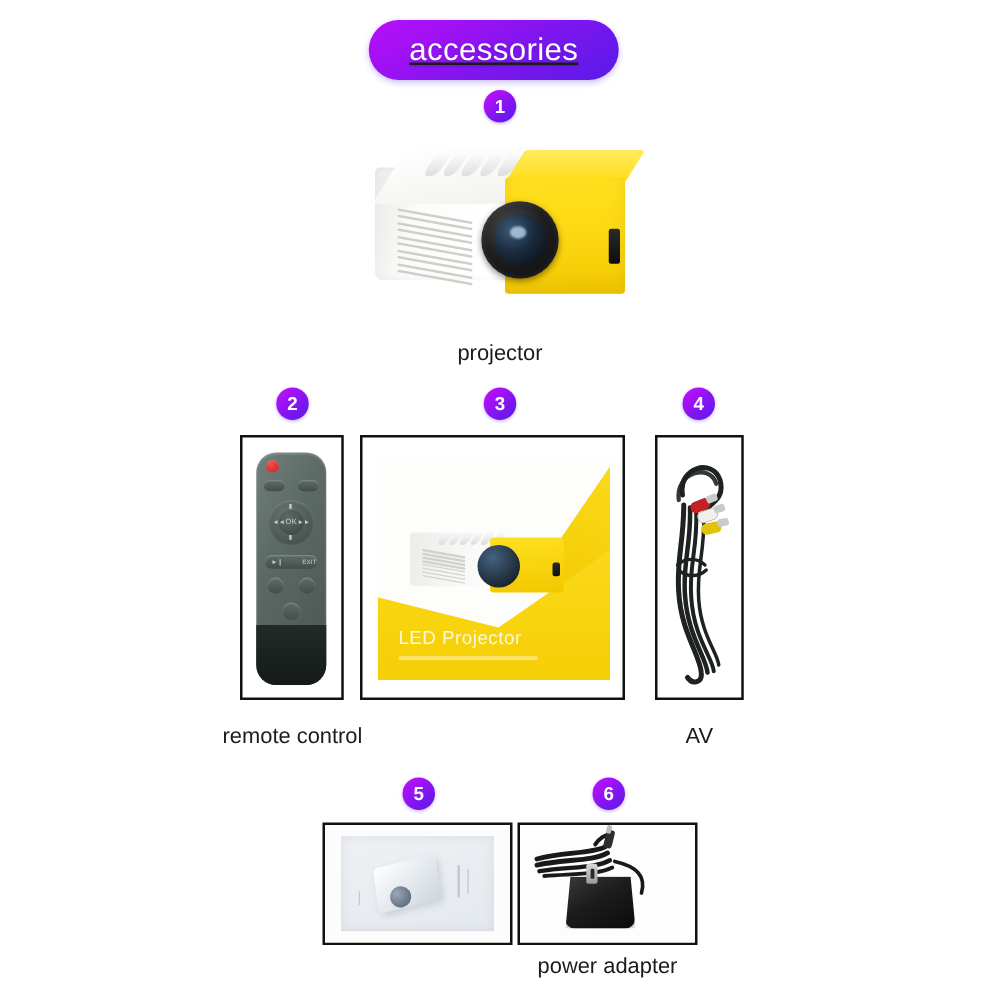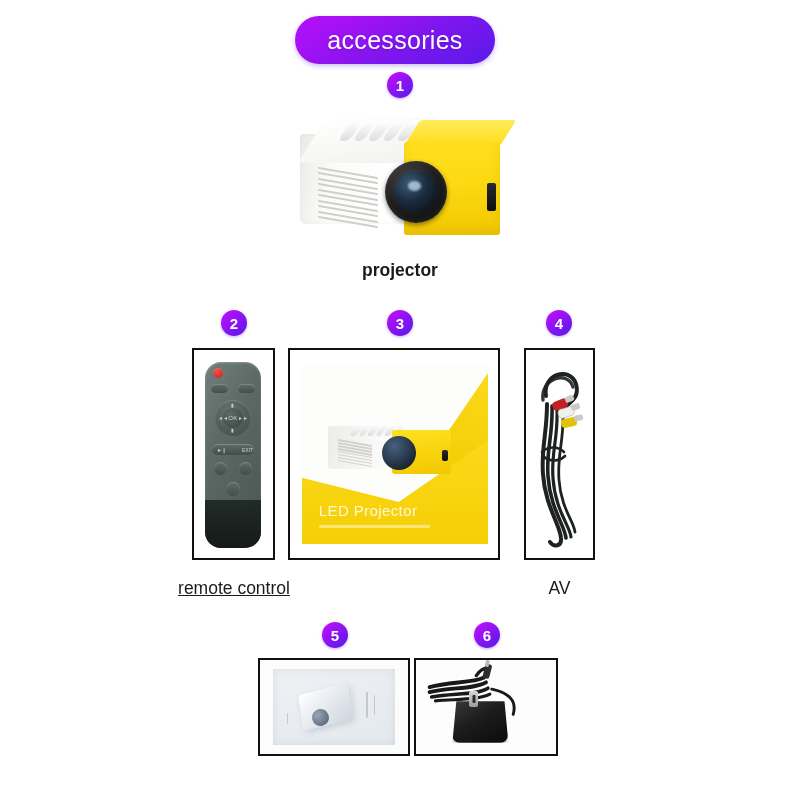--- a/index.html
+++ b/index.html
@@ -10,20 +10,21 @@
   }
   .stage{position:absolute;inset:0;}
 
   
   .header-pill{
     position:absolute;left:295px;top:16px;width:200px;height:48px;
     border-radius:26px;
     background:linear-gradient(150deg,#b50ff7 0%,#a411f5 22%,#7b16ee 60%,#5a1ae9 100%);
     display:flex;align-items:center;justify-content:center;
     box-shadow:0 2px 5px rgba(90,26,233,.30);
+    text-decoration:underline;
   }
   .header-pill span{
     color:#fff;font-size:25px;letter-spacing:.3px;font-weight:400;
     text-shadow:0 1px 2px rgba(60,10,140,.35);
   }
 
   
   .badge{
     position:absolute;width:26px;height:26px;border-radius:50%;
     background:linear-gradient(140deg,#c20ff8 0%,#a511f6 30%,#7a16ef 65%,#5a1ae9 100%);
@@ -256,21 +257,21 @@
     <div class="front-yellow">
       <div class="side-dark"></div>
     </div>
     <div class="lens-outer">
       <div class="lens-mid">
         <div class="lens-glint"></div>
       </div>
     </div>
   </div>
 
-  <div class="caption" style="left:300px;top:260px;width:200px;font-weight:bold;">projector</div>
+  <div class="caption" style="left:300px;top:272px;width:200px;">projector</div>
 
   <div class="badge" style="left:221px;top:310px;">2</div>
 
   <div class="frame" style="left:192px;top:348px;width:83px;height:212px;">
     <div class="remote" style="left:11px;top:12px;width:56px;height:186px;">
 
       <div class="rbtn red" style="left:8px;top:6px;width:10px;height:10px;"></div>
       <div class="rbtn pill" style="left:6px;top:22px;width:17px;height:9px;"></div>
       <div class="rbtn pill" style="left:33px;top:22px;width:17px;height:9px;"></div>
 
@@ -287,21 +288,21 @@
       <div class="gl" style="right:8px;top:86px;">EXIT</div>
 
       <div class="rbtn" style="left:9px;top:100px;width:13px;height:13px;"></div>
       <div class="rbtn" style="left:34px;top:100px;width:13px;height:13px;"></div>
       <div class="rbtn" style="left:21px;top:120px;width:14px;height:14px;"></div>
 
       <div class="lower"></div>
     </div>
   </div>
 
-  <div class="caption" style="left:166px;top:578px;width:136px;text-decoration:underline;">remote control</div>
+  <div class="caption" style="left:166px;top:578px;width:136px;">remote control</div>
 
   <div class="badge" style="left:387px;top:310px;">3</div>
 
   <div class="frame" style="left:288px;top:348px;width:212px;height:212px;">
     <div class="carton" style="left:12px;top:16px;width:186px;height:178px;">
       <div class="ytop"></div>
       <div class="ywedge"></div>
 
       <div class="mini-proj" style="left:14%;top:26%;width:66%;height:42%;">
         <div class="mp-white"></div>
@@ -402,14 +403,15 @@
         <g>
           <rect x="70" y="4" width="7" height="15" rx="2.5" fill="#2b2e30" transform="rotate(14 73 11)"></rect>
           <rect x="71.5" y="0" width="4" height="7" rx="1.6" fill="#b9bcbd" transform="rotate(14 73 3)"></rect>
         </g>
       </svg>
       <div class="brick"></div>
       <div class="prong"></div>
     </div>
   </div>
 
+  <div class="caption" style="left:414px;top:762px;width:144px;">power adapter</div>
 
 </div>
 
 </body></html>

